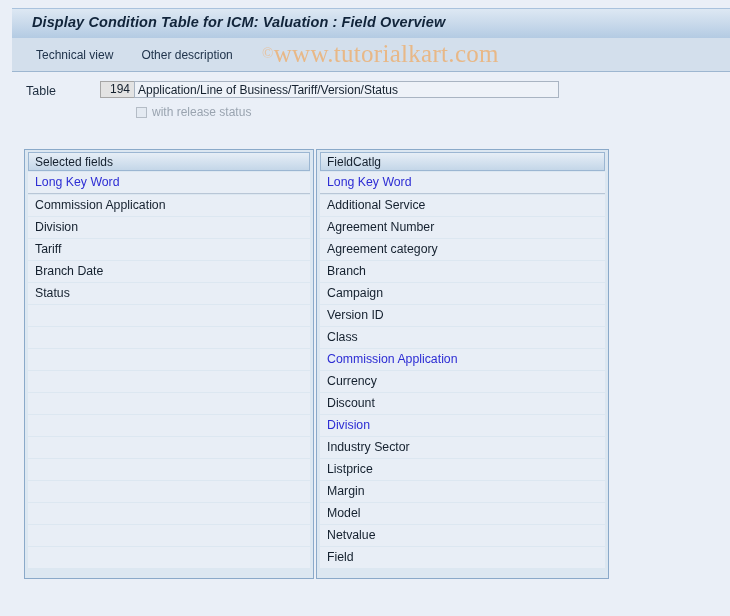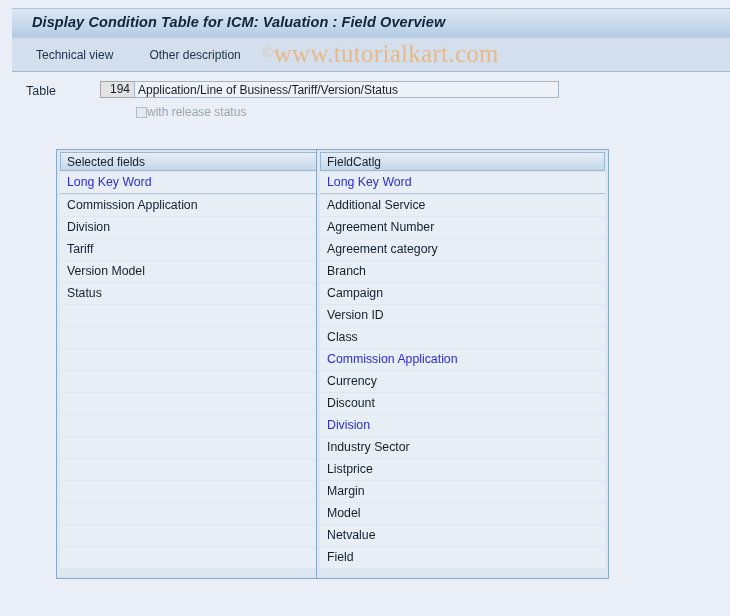--- a/index.html
+++ b/index.html
@@ -57,21 +57,21 @@
     background: #d3dfec;
     border-bottom: 1px solid #9db6d0;
     box-sizing: border-box;
   }
   #toolbar .tb-items {
     position: absolute;
     left: 12px;
     top: 8px;
     display: flex;
     align-items: center;
-    gap: 12px;
+    gap: 4px;
   }
   .tb-button {
     font-size: 12px;
     color: #20344c;
     padding: 2px 12px;
     white-space: nowrap;
     background: transparent;
     border: none;
     cursor: default;
     font-family: "Liberation Sans", sans-serif;
@@ -153,20 +153,21 @@
     padding: 0 3px;
     box-sizing: border-box;
     font-family: "Liberation Sans", sans-serif;
   }
   #release-status-row {
     position: absolute;
     left: 124px;
     top: 33px;
     display: flex;
     align-items: center;
+    gap: 5px;
   }
   #release-status-checkbox {
     width: 11px;
     height: 11px;
     border: 1px solid #b4bcc6;
     background: #e4eaf2;
     display: inline-block;
     box-sizing: border-box;
   }
   #release-status-label {
@@ -180,21 +181,20 @@
     position: absolute;
     top: 77px;
     background: #dce7f1;
     border: 1px solid #8aa9c9;
     box-sizing: border-box;
   }
   #panel-selected-fields {
     left: 12px;
     width: 290px;
     height: 430px;
-    margin-left: 32px;
   }
   #panel-fieldcatlg {
     left: 304px;
     width: 293px;
     height: 430px;
   }
   .panel-header {
     position: absolute;
     left: 3px;
     top: 2px;
@@ -287,21 +287,21 @@
           <div class="list-row">
             <span class="row-text">Commission Application</span>
           </div>
           <div class="list-row">
             <span class="row-text">Division</span>
           </div>
           <div class="list-row">
             <span class="row-text">Tariff</span>
           </div>
           <div class="list-row">
-            <span class="row-text">Version Model</span>
+            <span class="row-text">Branch Date</span>
           </div>
           <div class="list-row">
             <span class="row-text">Status</span>
           </div>
           <div class="list-row empty">
             <span class="row-text"></span>
           </div>
           <div class="list-row empty">
             <span class="row-text"></span>
           </div>

